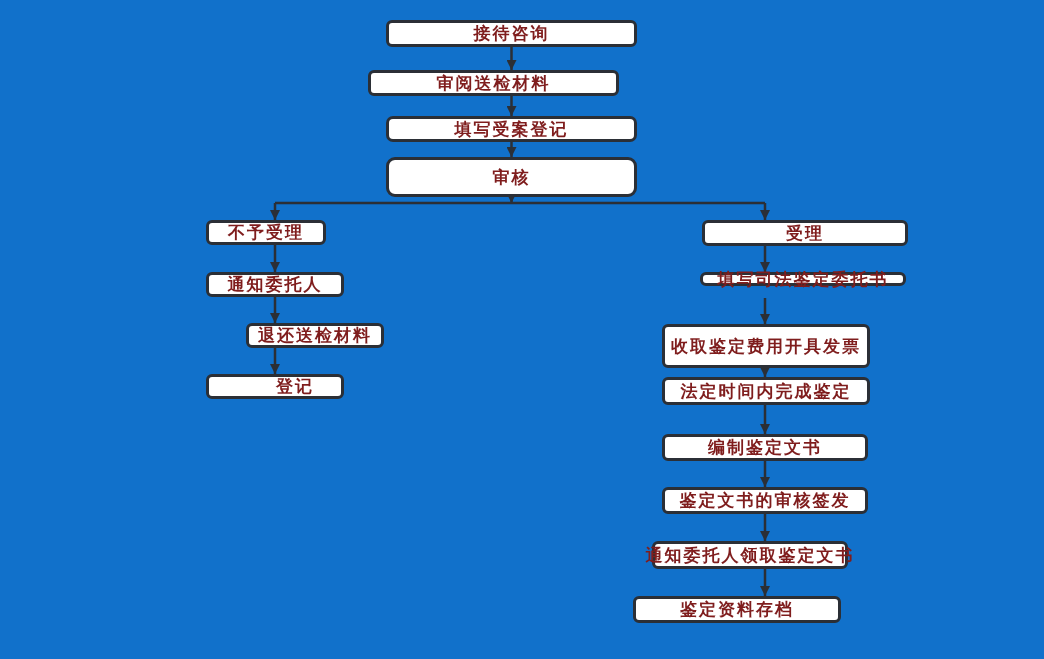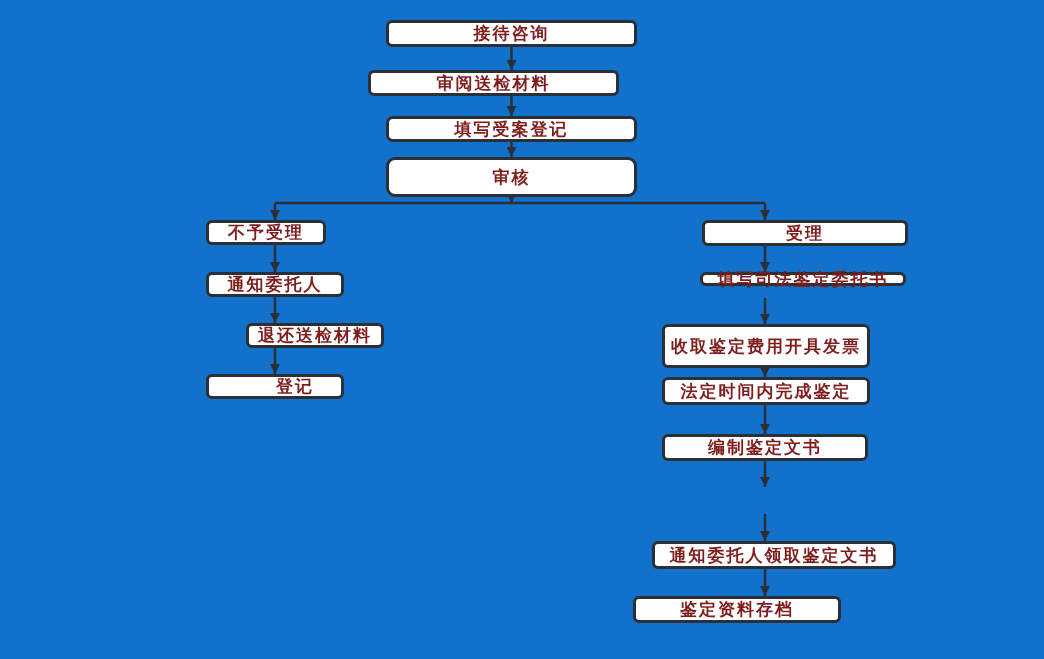--- a/index.html
+++ b/index.html
@@ -42,21 +42,21 @@
   #l1 { left: 206px; top: 272px; width: 138px; height: 25px; }
   #l2 { left: 206px; top: 323px; width: 138px; height: 25px; margin-left: 40px; }
   #l3 { left: 206px; top: 374px; width: 138px; height: 25px; padding-left: 40px; }
   
   #r0 { left: 662px; top: 220px; width: 206px; height: 26px; margin-left: 40px; }
   #r1 { left: 662px; top: 272px; width: 206px; height: 14px; margin-left: 38px; }
   #r2 { left: 662px; top: 324px; width: 208px; height: 44px; }
   #r3 { left: 662px; top: 377px; width: 208px; height: 28px; }
   #r4 { left: 662px; top: 434px; width: 206px; height: 27px; }
   #r5 { left: 662px; top: 487px; width: 206px; height: 27px; }
-  #r6 { left: 652px; top: 541px; width: 244px; height: 28px; font-family: Liberation Serif, serif; }
+  #r6 { left: 652px; top: 541px; width: 196px; height: 28px; font-family: Liberation Serif, serif; }
   #r7 { left: 633px; top: 596px; width: 208px; height: 27px; }
 </style>
 </head>
 <body>
 
 <div class="canvas">
 
   <svg class="connectors" viewBox="0 0 1044 659" xmlns="http://www.w3.org/2000/svg">
     <defs>
       <marker id="ah" markerUnits="userSpaceOnUse" markerWidth="10" markerHeight="10" viewBox="0 0 10 10" refX="10" refY="5" orient="auto">
@@ -96,16 +96,17 @@
   <div class="node" id="l0">不予受理</div>
   <div class="node" id="l1">通知委托人</div>
   <div class="node" id="l2">退还送检材料</div>
   <div class="node" id="l3">登记</div>
 
   <div class="node" id="r0">受理</div>
   <div class="node" id="r1">填写司法鉴定委托书</div>
   <div class="node" id="r2">收取鉴定费用开具发票</div>
   <div class="node" id="r4">编制鉴定文书</div>
   <div class="node" id="r3">法定时间内完成鉴定</div>
+  <div class="node" id="r5">鉴定文书的审核签发</div>
   <div class="node" id="r6">通知委托人领取鉴定文书</div>
   <div class="node" id="r7">鉴定资料存档</div>
 
 </div>
 
 </body></html>

